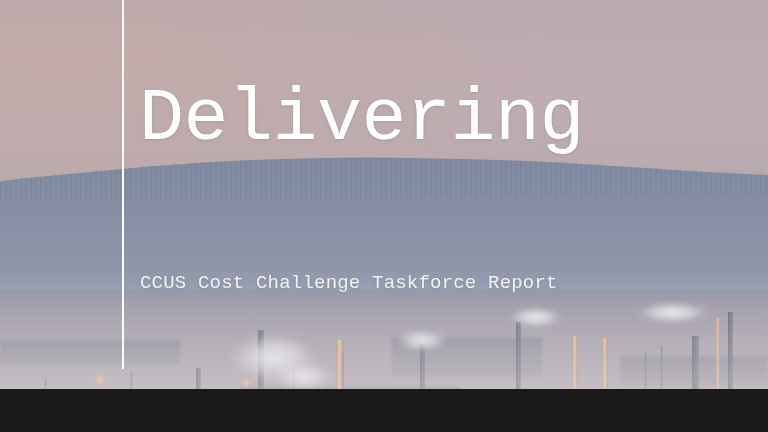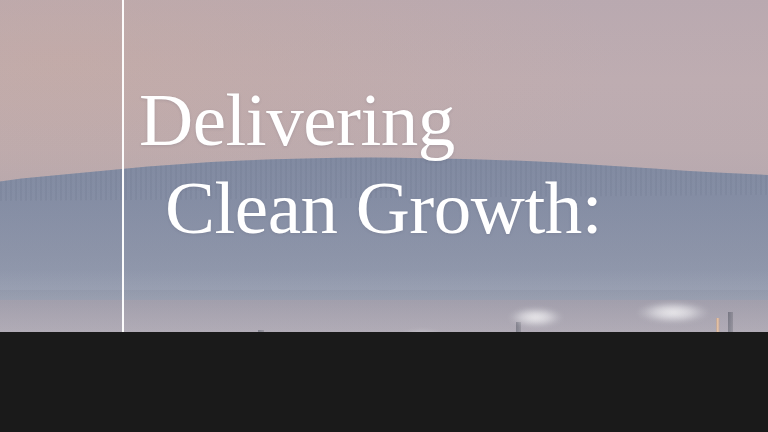--- a/index.html
+++ b/index.html
@@ -4,23 +4,23 @@
 <title>Report Cover</title>
 <style>
   html, body {
     margin: 0;
     padding: 0;
     background: #1a1a1a;
   }
   #cover {
     position: relative;
     width: 768px;
-    height: 332px;
+    height: 389px;
     overflow: hidden;
-    font-family: Liberation Serif, serif;
+    font-family: Liberation Mono, monospace;
     background: #a99aa4;
   }
 
   
   .photo, .photo > * { position: absolute; }
   .photo {
     left: 0; top: 0; width: 768px; height: 432px;
     overflow: hidden;
   }
 
@@ -259,18 +259,18 @@
       </div>
 
     <div class="haze"></div>
     <div class="grade"></div>
   </div>
 
   <div class="rule"></div>
 
   <div class="titleblock">
     <div class="title-line">Delivering</div>
-    <div class="title-line indent">Clean Growth:</div>
   </div>
 
+  <div class="subtitle">CCUS Cost Challenge Taskforce Report</div>
 
 
 </div>
 
 </body></html>

